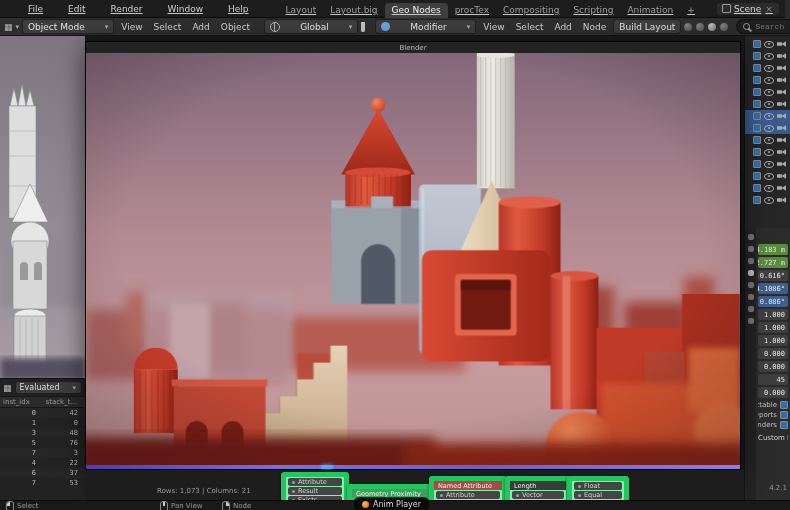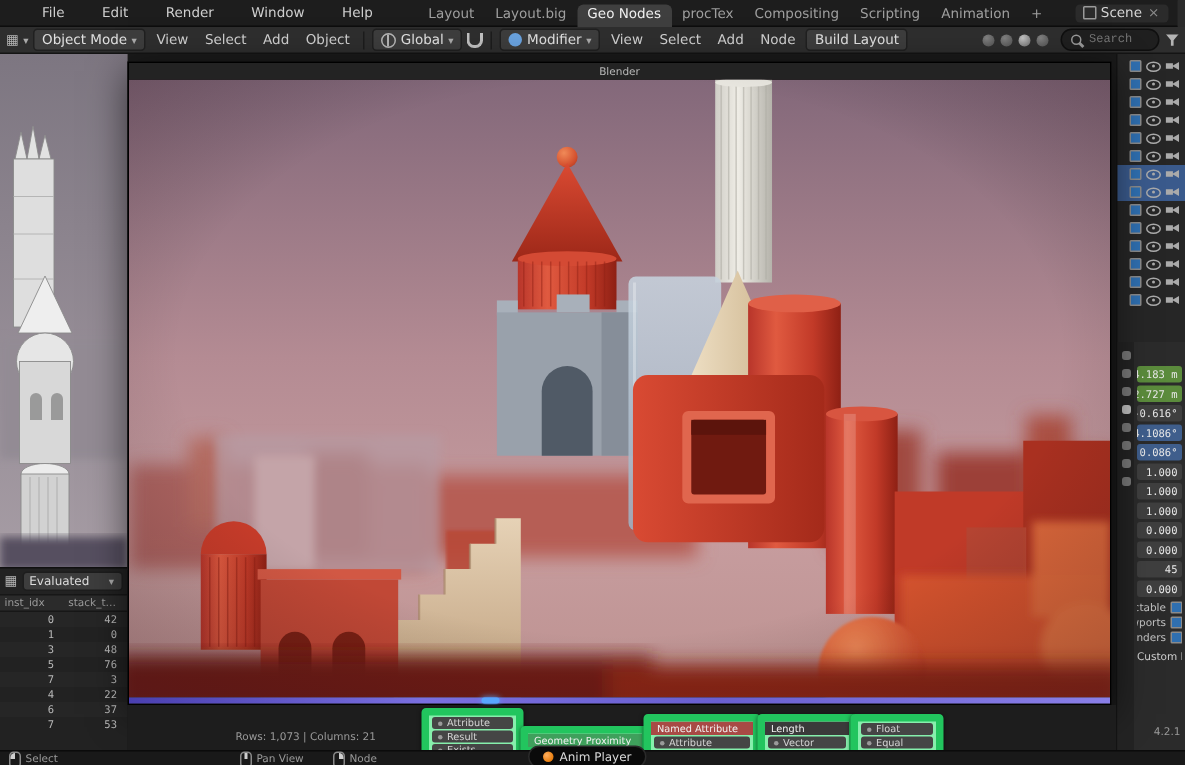--- a/index.html
+++ b/index.html
@@ -1,35 +1,35 @@
 <!DOCTYPE html>
 <html style="--accent-blue: #3a5a8c; --green-field: #5b8b3c; --blue-field: #3f5e8c; --node-green: #3fa05c; --node-red: #a84a45; --timeline-purple: #6a5fd0;"><head>
 <meta charset="utf-8">
 <style>
   html,body{margin:0;padding:0;background:#000;}
   .screen{position:relative;width:790px;height:510px;background:#1a1a1a;overflow:hidden;
           font-family:"DejaVu Sans",sans-serif;font-size:9px;color:#c8c8c8;}
   
   .topbar{position:absolute;left:0;top:0;width:100%;height:18px;background:#1d1d1d;
-          border-bottom:1px solid #0d0d0d;display:flex;align-items:center;gap:15px;padding:0 4px;box-sizing:border-box;}
+          border-bottom:1px solid #0d0d0d;display:flex;align-items:center;gap:15px;padding:0 4px;box-sizing:border-box;text-decoration:underline;}
   .logo{width:11px;height:11px;border-radius:50%;background:radial-gradient(circle at 35% 35%,#ffb060,#e87d0d 60%,#9c4f06);margin-right:4px;}
   .menu-item{padding:1px 5px;border-radius:3px;color:#cfcfcf;}
   .ws-tabs{display:flex;margin-left:10px;height:18px;align-items:flex-end;}
   .ws-tab{padding:2px 7px 3px;border-radius:4px 4px 0 0;color:#9f9f9f;white-space:nowrap;text-align:center;}
   .ws-tab.active{background:#3f3f3f;color:#f0f0f0;}
   .topbar-right{margin-left:auto;display:flex;align-items:center;gap:6px;}
   .chip{display:flex;align-items:center;gap:3px;background:#2b2b2b;border-radius:3px;padding:1px 5px;color:#d5d5d5;}
   .i-sq{width:7px;height:7px;border:1px solid #9a9a9a;border-radius:1px;display:inline-block;}
   .i-layers{width:8px;height:7px;display:inline-block;background:
      linear-gradient(#9a9a9a 0 2px,transparent 2px 3px,#9a9a9a 3px 5px,transparent 5px 6px,#9a9a9a 6px 8px);}
   .x{color:#8a8a8a;padding:0 1px;}
   
   .header2{position:absolute;left:0;top:18px;width:100%;height:18px;background:#2e2e2e;
            border-bottom:1px solid #141414;display:flex;align-items:center;gap:3px;padding:0 4px;box-sizing:border-box;}
-  .dd{display:flex;align-items:center;gap:3px;background:#3d3d3d;border:1px solid #202020;border-radius:3px;
+  .dd{display:flex;align-items:center;gap:20px;background:#3d3d3d;border:1px solid #202020;border-radius:3px;
       padding:0 5px;height:13px;color:#e0e0e0;white-space:nowrap;}
   .hmenu{padding:0 4px;color:#d0d0d0;white-space:nowrap;}
   .chev{font-size:7px;color:#aaa;}
   .i-grid{color:#b5b5b5;font-size:9px;}
   .i-globe{width:8px;height:8px;border:1px solid #b5b5b5;border-radius:50%;display:inline-block;
            background:linear-gradient(90deg,transparent 3px,#b5b5b5 3px 4px,transparent 4px);}
   .i-magnet{width:7px;height:8px;border:2px solid #c0c0c0;border-top:0;border-radius:0 0 5px 5px;display:inline-block;}
   .i-gear{width:9px;height:9px;border-radius:50%;background:#6aa3e0;display:inline-block;}
   .i-sphere{width:8px;height:8px;border-radius:50%;display:inline-block;background:radial-gradient(circle at 35% 30%,#e8e8e8,#7a7a7a);opacity:.8;}
   .i-sphere.dim{opacity:.45;}

